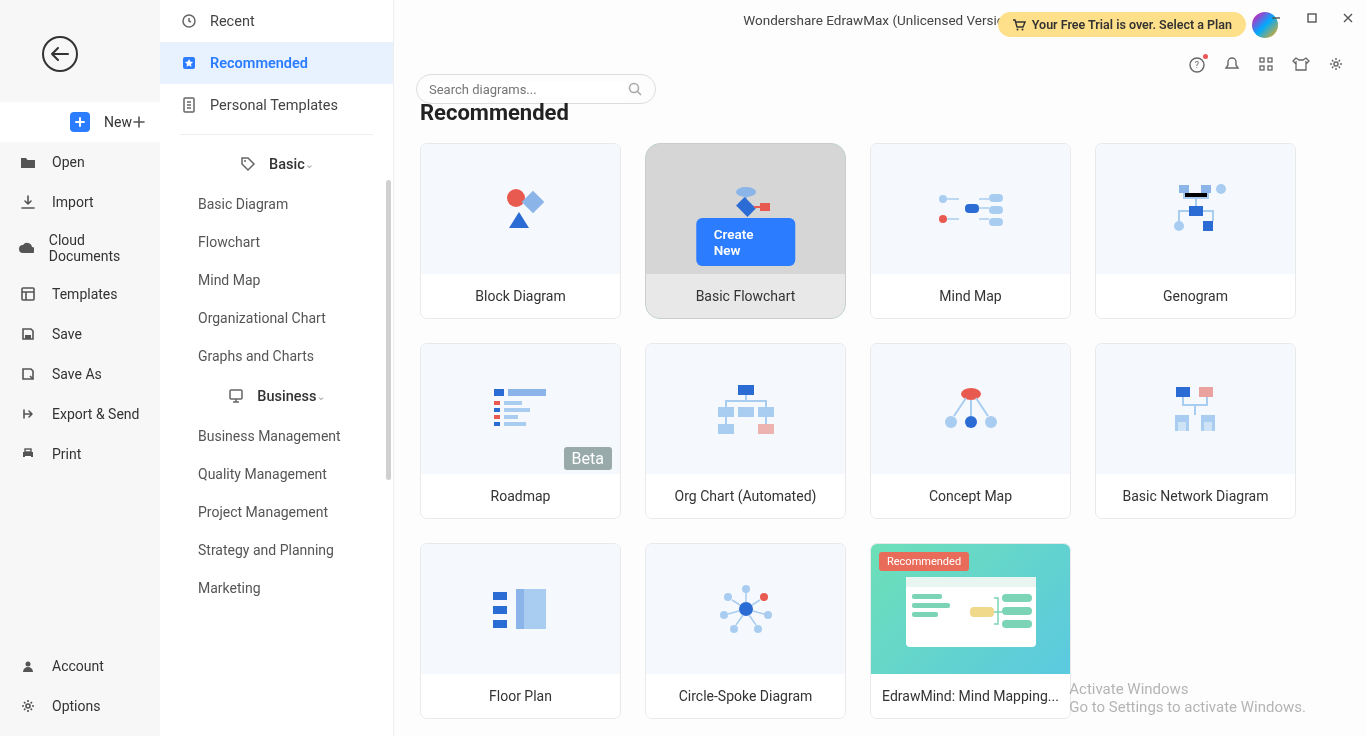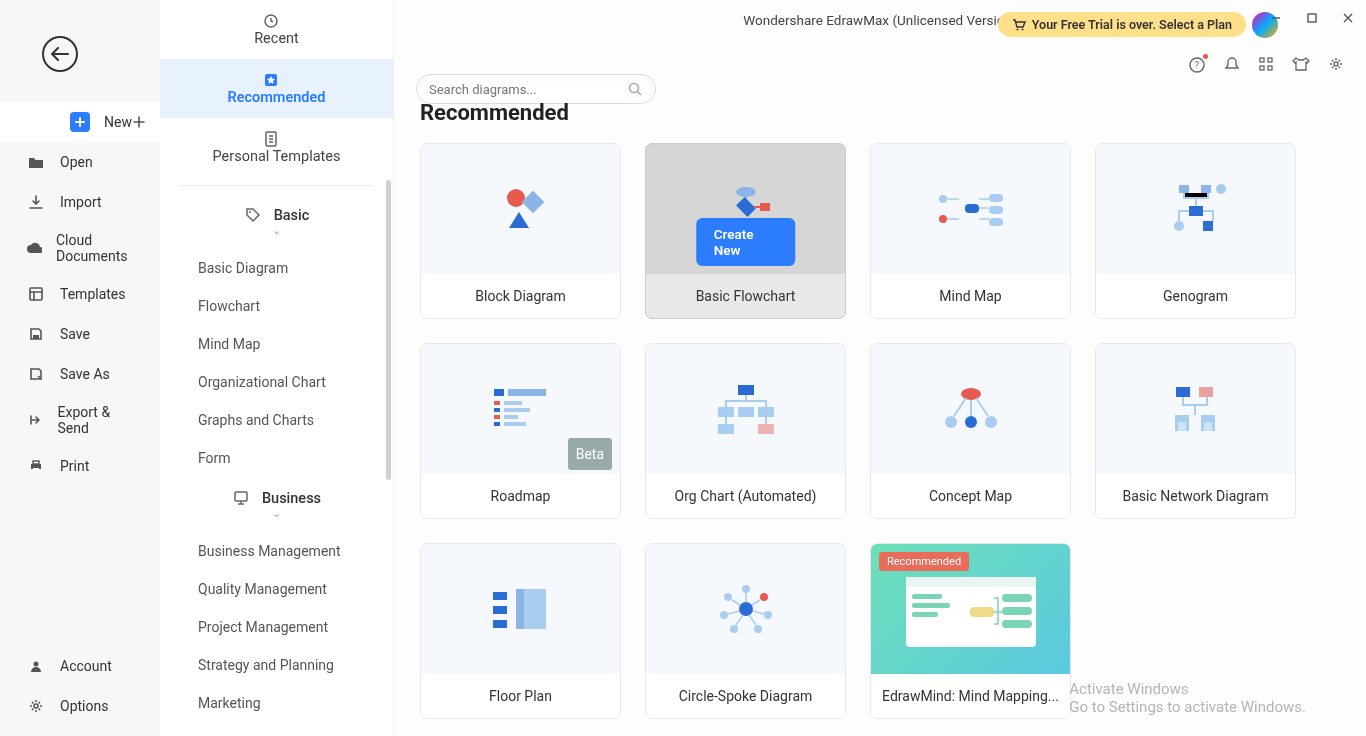--- a/index.html
+++ b/index.html
@@ -2,30 +2,30 @@
 <html><head>
 <meta charset="utf-8">
 <style>
 * { margin: 0; padding: 0; box-sizing: border-box; font-family: -apple-system, BlinkMacSystemFont, "Segoe UI", Roboto, sans-serif; }
 body { width: 1366px; height: 736px; background: #fff; overflow: hidden; display: flex; }
 
 
 .primary-sidebar { width: 160px; height: 100%; background: #f7f7f7; display: flex; flex-direction: column; position: relative; }
 .back-circle { width: 36px; height: 36px; border: 2px solid #333; border-radius: 50%; display: flex; align-items: center; justify-content: center; margin: 36px 0 0 42px; cursor: pointer; }
 .primary-items { margin-top: 30px; }
-.primary-item { display: flex; align-items: center; padding: 10px 26px; font-size: 14px; color: #333; cursor: pointer; }
+.primary-item { display: flex; align-items: center; padding: 10px 18px; font-size: 14px; color: #333; cursor: pointer; }
 .primary-item.new-item { background: #fff; justify-content: flex-end; padding: 10px 14px 10px 18px; }
 .primary-item .pi-icon { width: 20px; height: 20px; margin-right: 14px; display: flex; align-items: center; justify-content: center; color: #555; }
 .primary-item.new-item .pi-icon { background: #2b7cff; border-radius: 4px; color: #fff; }
 .primary-item.new-item .plus-small { color: #555; }
 .primary-bottom { position: absolute; bottom: 10px; left: 0; right: 0; }
 
 
 .secondary-sidebar { width: 234px; height: 100%; background: #fff; border-right: 1px solid #eee; overflow-y: auto; position: relative; }
-.sec-item { display: flex; align-items: center; padding: 12px 20px; font-size: 14.5px; color: #444; cursor: pointer; flex-direction: column; }
+.sec-item { display: flex; align-items: center; padding: 12px 20px; font-size: 14.5px; color: #444; cursor: pointer; }
 .sec-item.section-head { font-weight: 500; color: #333; justify-content: center; }
 .sec-item.active { background: #e8f2ff; color: #2b7cff; font-weight: 600; }
 .sec-item .sec-icon { width: 18px; height: 18px; margin-right: 12px; display: flex; align-items: center; justify-content: center; color: #666; }
 .sec-item.active .sec-icon { color: #2b7cff; }
 .sec-sub { padding: 11px 20px 11px 38px; font-size: 14px; color: #555; cursor: pointer; }
 .sec-divider { height: 1px; background: #eee; margin: 8px 20px; }
 .chev { color: #aaa; font-size: 11px; }
 .scroll-thumb { position: absolute; right: 2px; top: 180px; width: 5px; height: 300px; background: #d0d0d0; border-radius: 3px; }
 
 
@@ -42,27 +42,27 @@
 .search-box input { border: none; outline: none; flex: 1; font-size: 13px; color: #666; }
 .search-box .sicon { color: #aaa; }
 .right-icons { display: flex; gap: 18px; color: #666; }
 .right-icons .ri { cursor: pointer; position: relative; }
 .ri .dot { width: 5px; height: 5px; background: #e55; border-radius: 50%; position: absolute; top: -2px; right: -2px; }
 
 .content { flex: 1; padding: 10px 26px 0 26px; overflow-y: auto; }
 .section-title { font-size: 22px; font-weight: 700; color: #222; margin-bottom: 18px; }
 .cards { display: flex; flex-wrap: wrap; gap: 24px; }
 .card { width: 201px; height: 176px; border: 1px solid #e9e9e9; border-radius: 7px; background: #fff; display: flex; flex-direction: column; cursor: pointer; position: relative; overflow: hidden; }
-.card.hovered { background: #86efac; border-color: #ccc; }
+.card.hovered { background: #86efac; border-color: #ccc; border-radius: 15px; }
 .card .thumb { flex: 1; background: #f5f8fc; display: flex; align-items: center; justify-content: center; position: relative; }
 .card.hovered .thumb { background: #d6d6d6; }
 .card .label { height: 44px; display: flex; align-items: center; justify-content: center; font-size: 14px; color: #333; background: #fff; }
 .card.hovered .label { background: #e8e8e8; }
 .create-btn { position: absolute; left: 50%; transform: translateX(-50%); top: 74px; background: #2b7cff; color: #fff; font-size: 13.5px; font-weight: 600; padding: 8px 18px; border-radius: 6px; }
-.badge { position: absolute; right: 8px; bottom: 48px; background: #9aa; color: #fff; font-size: 14px; padding: 8px 8px; border-radius: 3px; }
+.badge { position: absolute; right: 8px; bottom: 48px; background: #9aa; color: #fff; font-size: 16px; padding: 2px 8px; border-radius: 3px; }
 .card.promo .thumb { background: linear-gradient(135deg,#6de0b8,#5bc9e0); }
 .promo-tag { position: absolute; top: 8px; left: 8px; background: #e96b5a; color: #fff; font-size: 11px; padding: 3px 8px; border-radius: 3px; }
 
 .watermark { position: absolute; right: 60px; bottom: 20px; text-align: left; pointer-events: none; }
 .watermark .w1 { font-size: 15px; color: rgba(120,120,120,0.55); }
 .watermark .w2 { font-size: 15px; color: rgba(120,120,120,0.55); }
 
 svg { display: block; }
 </style>
 </head>
@@ -221,21 +221,20 @@
         </span>
         <span>Basic</span>
       </span>
     <span class="chev">⌄</span>
   </div>
   <div class="sec-sub">Basic Diagram</div>
   <div class="sec-sub">Flowchart</div>
   <div class="sec-sub">Mind Map</div>
   <div class="sec-sub">Organizational Chart</div>
   <div class="sec-sub">Graphs and Charts</div>
-  <div class="sec-sub">Form</div>
   <div class="sec-item section-head">
     <span style="display:flex;align-items:center">
         <span class="sec-icon">
           <svg width="16" height="16" viewBox="0 0 16 16">
             <rect x="2" y="2" width="12" height="9" rx="1" fill="none" stroke="#666" stroke-width="1.5"></rect>
             <path d="M8 11v3M5 14h6" stroke="#666" stroke-width="1.5"></path>
           </svg>
         </span>
         <span>Business</span>
       </span>

